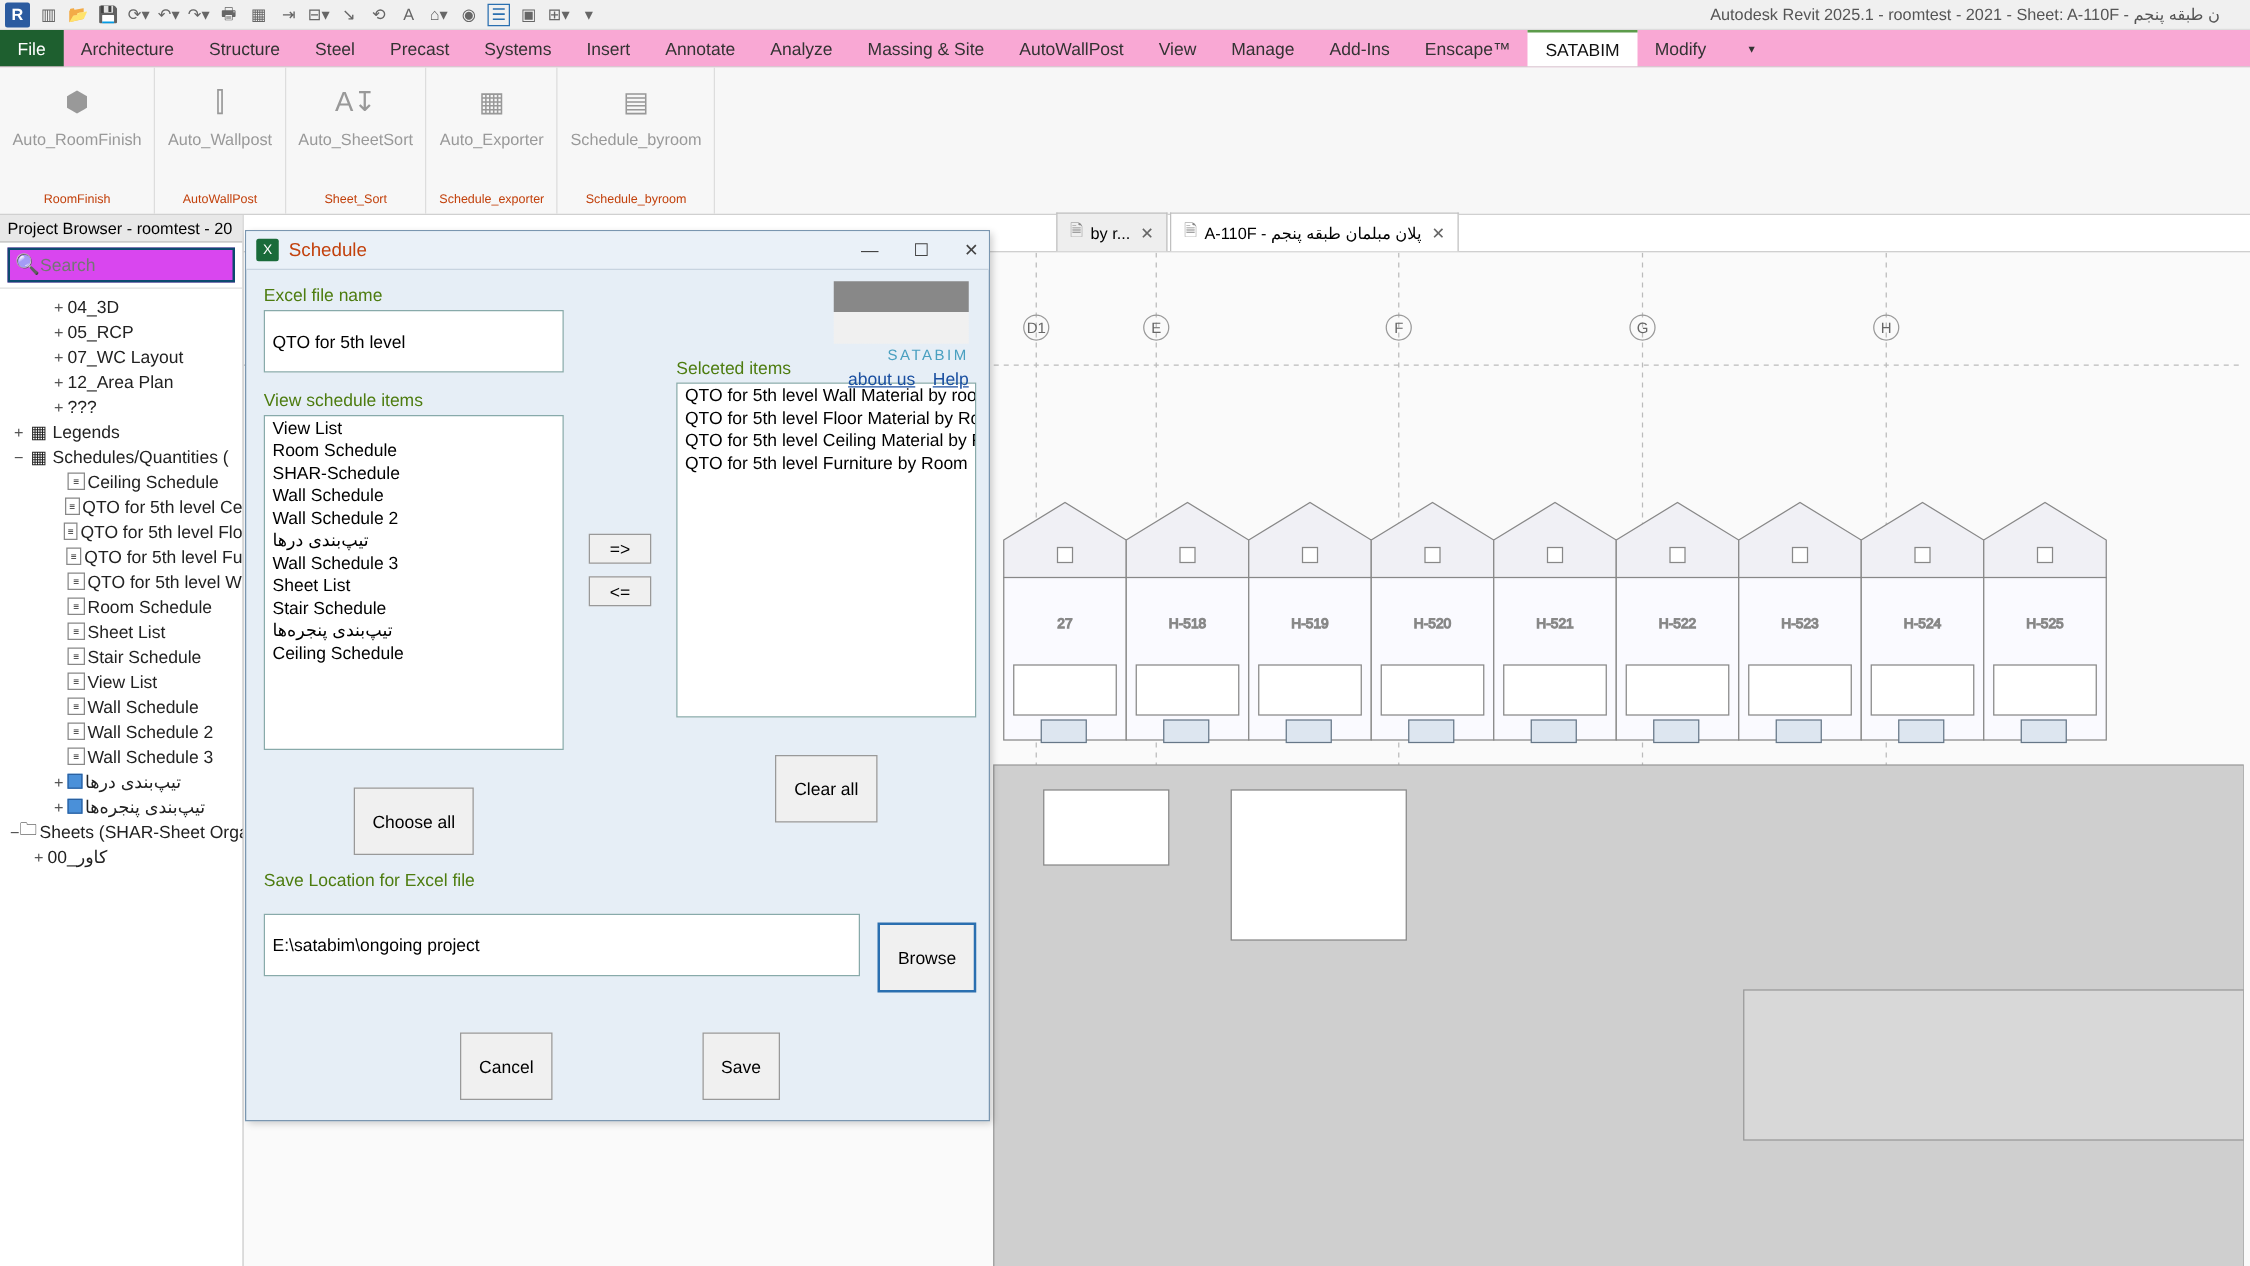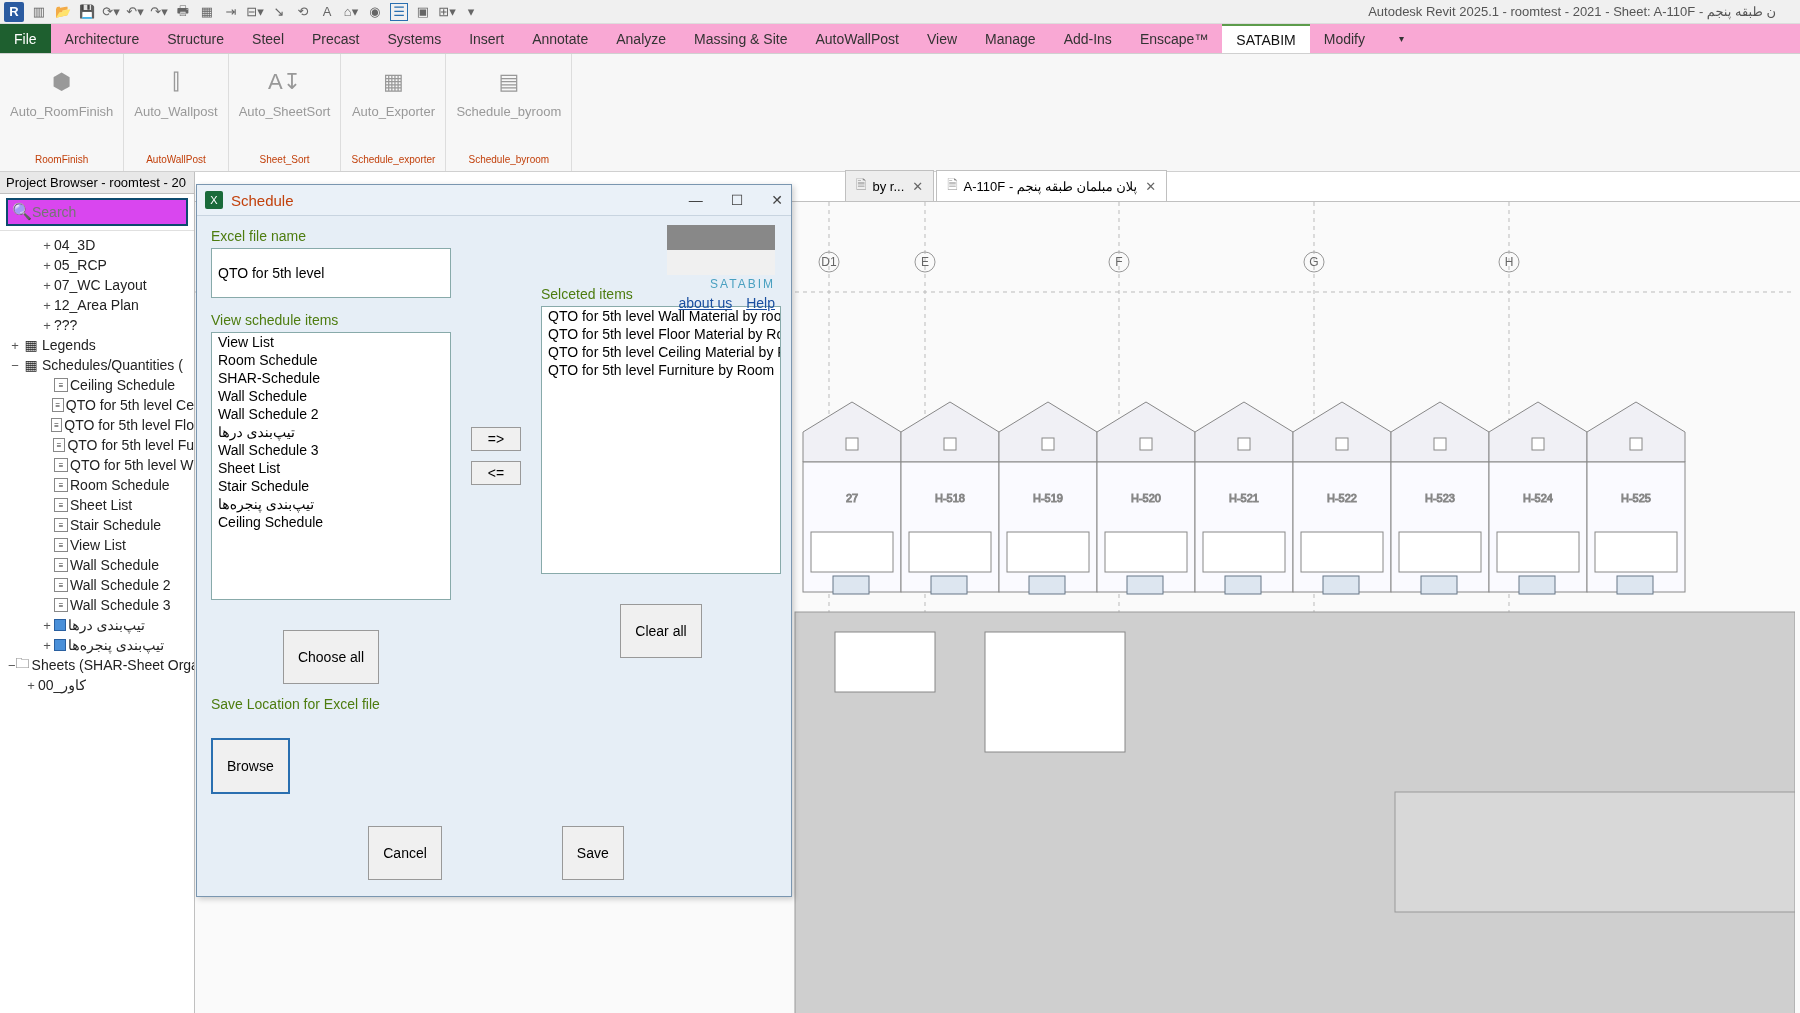--- a/index.html
+++ b/index.html
@@ -461,20 +461,21 @@
           <div class="li">QTO for 5th level Furniture by Room</div>
         </div>
       <div class="dlg-below" style="text-align:center">
         <button class="dlg-btn">Clear all</button>
       </div>
     </div>
 
     <div class="full-span" style="margin-top:12px">
       <div class="dlg-label">Save Location for Excel file</div>
       <div class="dlg-save-row">
+        <input class="dlg-input" value="E:\satabim\ongoing project" style="">
         <button class="dlg-btn highlight">Browse</button>
       </div>
       <div class="dlg-action-row">
         <button class="dlg-btn">Cancel</button>
         <button class="dlg-btn">Save</button>
       </div>
     </div>
   </div>
 </div>
 

